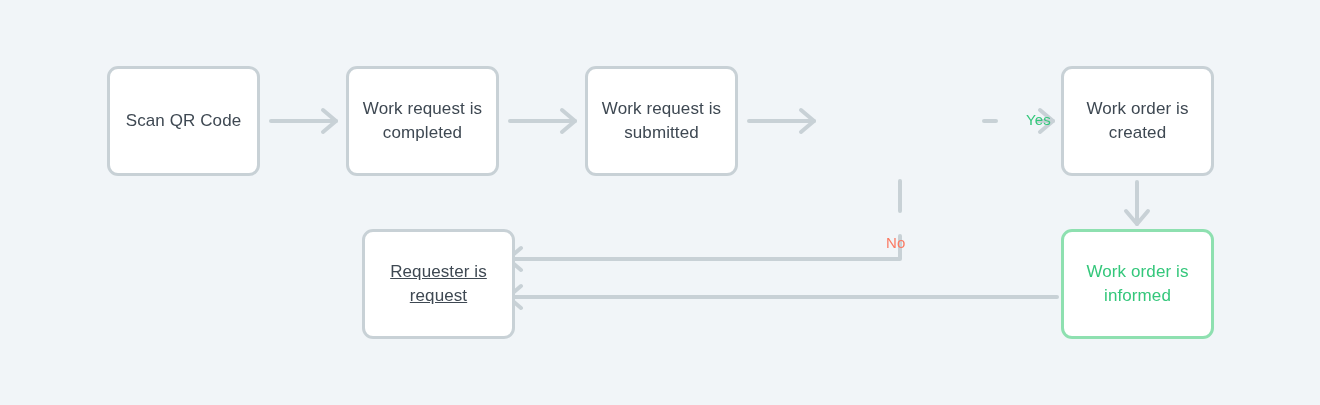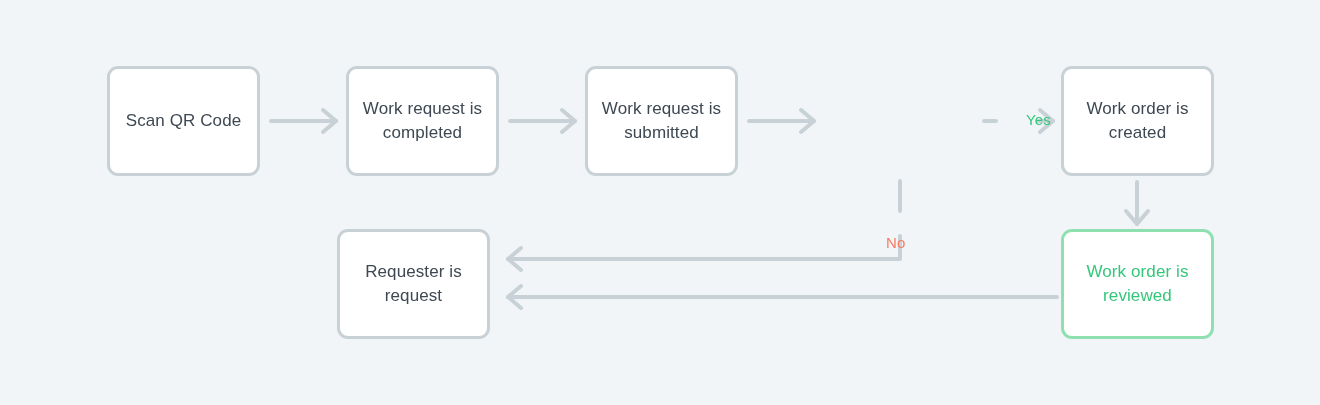--- a/index.html
+++ b/index.html
@@ -155,24 +155,24 @@
   <div class="node" style="left:1061px; top:66px; width:153px; height:110px;">
     <span class="node-label">
       <span>Work order is</span><br>
       <span>created</span>
     </span>
   </div>
 
   <div class="node accent-green" style="left:1061px; top:229px; width:153px; height:110px;">
     <span class="node-label">
       <span>Work order is</span><br>
-      <span>reviewed</span>
+      <span>informed</span>
     </span>
   </div>
 
-  <div class="node" style="left:337px; top:229px; width:153px; height:110px;">
+  <div class="node" style="left:362px; top:229px; width:153px; height:110px;text-decoration:underline;">
     <span class="node-label">
       <span>Requester is</span><br>
       <span>request</span>
     </span>
   </div>
 
 </div>
 
 </body></html>

